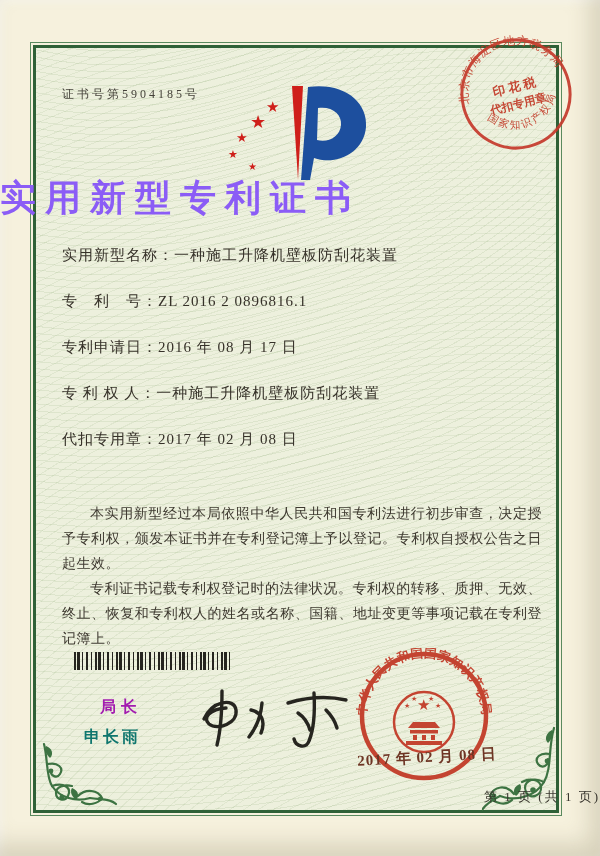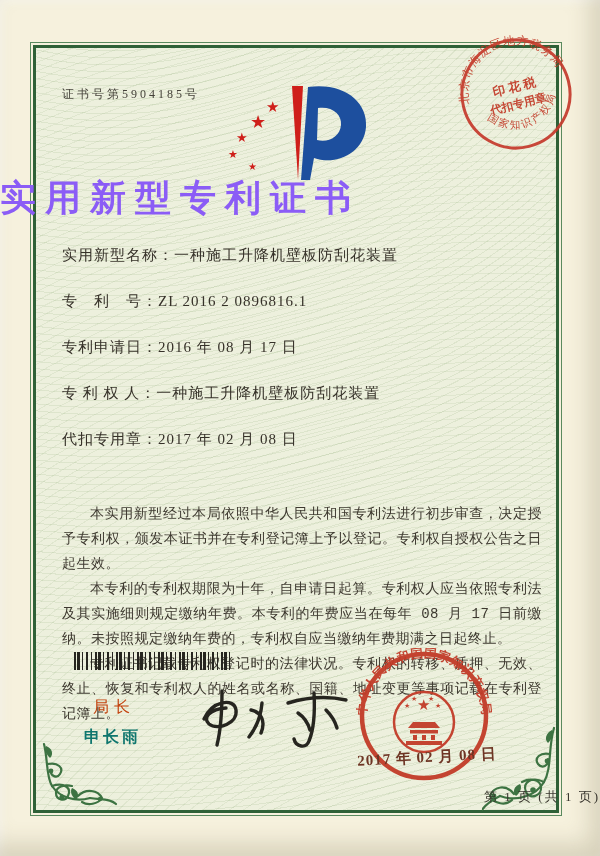--- a/index.html
+++ b/index.html
@@ -23,21 +23,21 @@
         font-size:36px;font-weight:700;color:#8b5cf6;letter-spacing:9px;}
   .fields{position:absolute;left:62px;top:246px;width:480px;z-index:5;}
   .field{height:46px;font-size:15px;color:#363129;letter-spacing:1px;}
   .flabel{color:#363129;}
   .fvalue{color:#363129;}
   .body-text{position:absolute;left:62px;top:502px;width:480px;z-index:5;
         font-size:14px;line-height:25px;color:#3d382f;text-align:justify;}
   .body-text p{margin:0;text-indent:2em;letter-spacing:.5px;font-family:Liberation Mono, monospace;}
   .barcode{position:absolute;left:74px;top:652px;width:158px;height:18px;z-index:5;
         background:repeating-linear-gradient(90deg,#26251f 0 2px,transparent 2px 3px,#26251f 3px 6px,transparent 6px 8px,#26251f 8px 9px,transparent 9px 12px,#26251f 12px 14px,transparent 14px 17px,#26251f 17px 18px,transparent 18px 21px);}
-  .sig-title{position:absolute;left:93px;top:697px;z-index:5;font-size:16px;font-weight:400;color:#c2410c;letter-spacing:5px;font-family:"Liberation Sans","DejaVu Sans",sans-serif;}
+  .sig-title{position:absolute;left:100px;top:697px;z-index:5;font-size:16px;font-weight:700;color:#a21caf;letter-spacing:5px;font-family:"Liberation Sans","DejaVu Sans",sans-serif;}
   .sig-name{position:absolute;left:84px;top:727px;z-index:5;font-size:16px;font-weight:600;color:#0f766e;letter-spacing:3px;font-family:"Liberation Sans","DejaVu Sans",sans-serif;}
   .signature{position:absolute;left:188px;top:683px;width:165px;height:75px;z-index:5;}
   .tax-stamp{position:absolute;left:456px;top:34px;width:120px;height:120px;z-index:6;transform:rotate(-14deg);opacity:.92;}
   .office-seal{position:absolute;left:356px;top:648px;width:136px;height:136px;z-index:6;opacity:.94;}
   .seal-date{position:absolute;left:352px;top:748px;width:150px;z-index:7;text-align:center;
         font-size:15px;font-weight:600;color:#6e3524;letter-spacing:1px;transform:rotate(-3deg);}
   .flourish{position:absolute;z-index:3;}
   .flourish.bl{left:38px;top:738px;width:80px;height:74px;}
   .flourish.br{left:482px;top:724px;width:78px;height:88px;transform:scaleX(-1);}
   .footer{position:absolute;left:0;top:788px;width:100%;text-align:right;z-index:5;
@@ -133,21 +133,20 @@
     <div class="field">
       <span class="flabel">专 利 权 人：</span><span class="fvalue">一种施工升降机壁板防刮花装置</span>
     </div>
     <div class="field">
       <span class="flabel">代扣专用章：</span><span class="fvalue">2017 年 02 月 08 日</span>
     </div>
   </div>
 
   <div class="body-text">
     <p>本实用新型经过本局依照中华人民共和国专利法进行初步审查，决定授予专利权，颁发本证书并在专利登记簿上予以登记。专利权自授权公告之日起生效。</p>
-    <p>本专利的专利权期限为十年，自申请日起算。专利权人应当依照专利法及其实施细则规定缴纳年费。本专利的年费应当在每年 08 月 17 日前缴纳。未按照规定缴纳年费的，专利权自应当缴纳年费期满之日起终止。</p>
     <p>专利证书记载专利权登记时的法律状况。专利权的转移、质押、无效、终止、恢复和专利权人的姓名或名称、国籍、地址变更等事项记载在专利登记簿上。</p>
   </div>
 
   <div class="barcode"></div>
 
   <div class="sig-title">局长</div>
   <div class="sig-name">申长雨</div>
   <svg class="signature" viewBox="0 0 165 75">
     <g fill="none" stroke="#26251f" stroke-width="3.4" stroke-linecap="round">
       <path d="M16,36 C24,18 46,14 48,27 C50,40 30,48 21,41 C14,35 22,26 38,25"></path>

